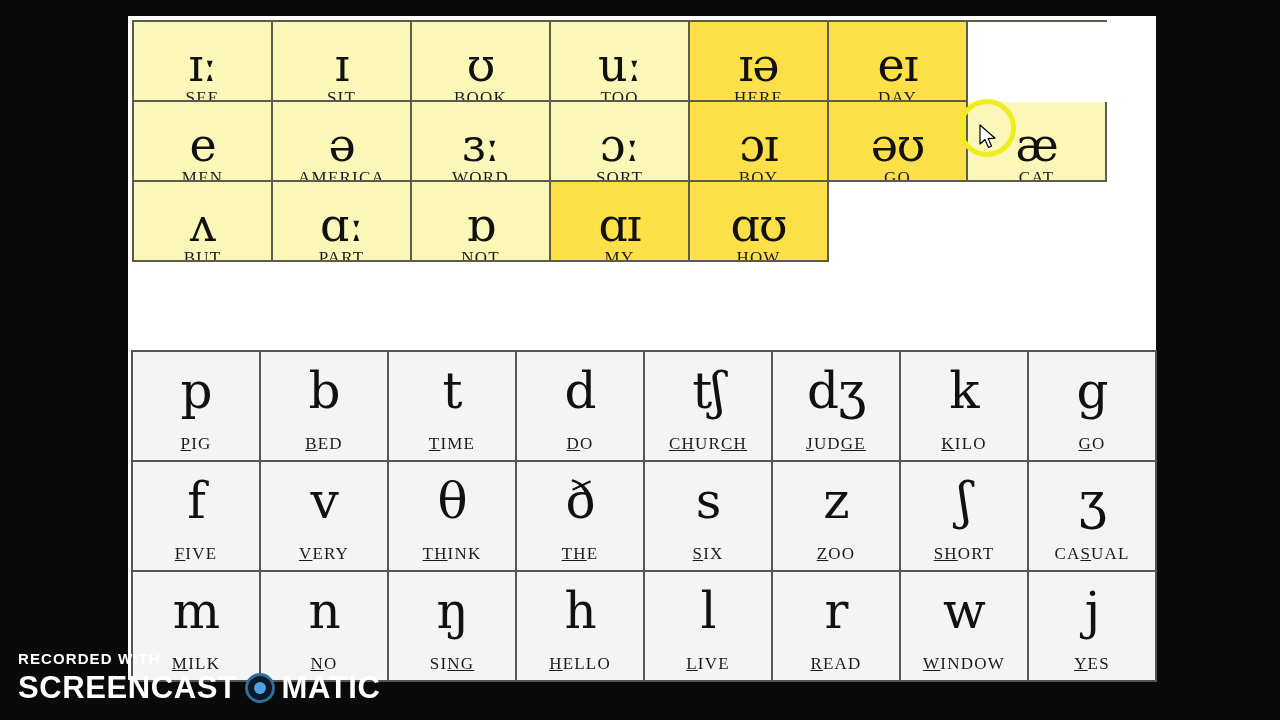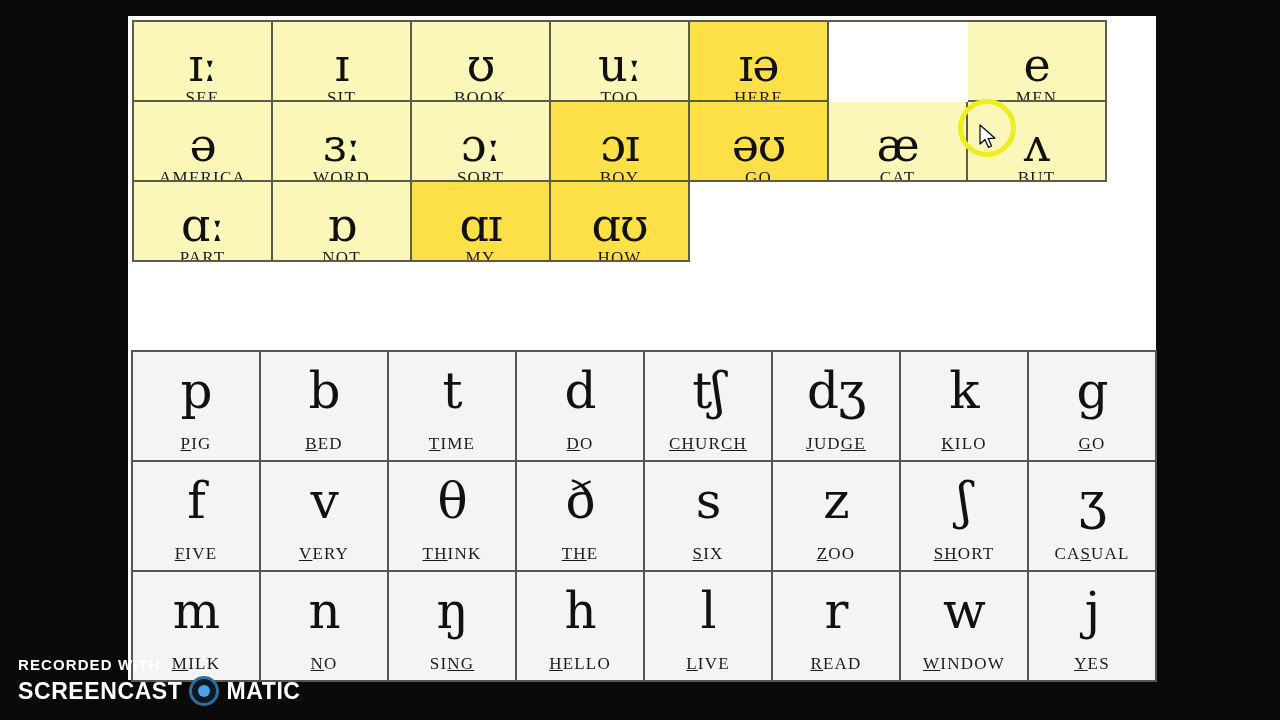--- a/index.html
+++ b/index.html
@@ -143,21 +143,21 @@
   #wm-top {
     font-size: 15px;
     font-weight: bold;
     letter-spacing: 1.1px;
     margin-bottom: 3px;
   }
   #wm-bottom {
     display: flex;
     align-items: center;
     gap: 7px;
-    font-size: 23px;
+    font-size: 31px;
     font-weight: bold;
     letter-spacing: 0.6px;
   }
   .wm-ring {
     width: 30px;
     height: 30px;
     border-radius: 50%;
     border: 3px solid #2f6f9e;
     background: #0d1a26;
     display: flex;
@@ -195,20 +195,24 @@
           <div class="word">B<u>OO</u>K</div>
         </div>
         <div class="cell yellow">
           <div class="symbol">uː</div>
           <div class="word">T<u>OO</u></div>
         </div>
         <div class="cell gray">
           <div class="symbol">ɪə</div>
           <div class="word">H<u>ERE</u></div>
         </div>
+        <div class="cell gray">
+          <div class="symbol">eɪ</div>
+          <div class="word">D<u>AY</u></div>
+        </div>
         <div class="cell blank"></div>
         <div class="cell yellow">
           <div class="symbol">e</div>
           <div class="word">M<u>E</u>N</div>
         </div>
         <div class="cell yellow">
           <div class="symbol">ə</div>
           <div class="word"><u>A</u>MERIC<u>A</u></div>
         </div>
         <div class="cell yellow">

